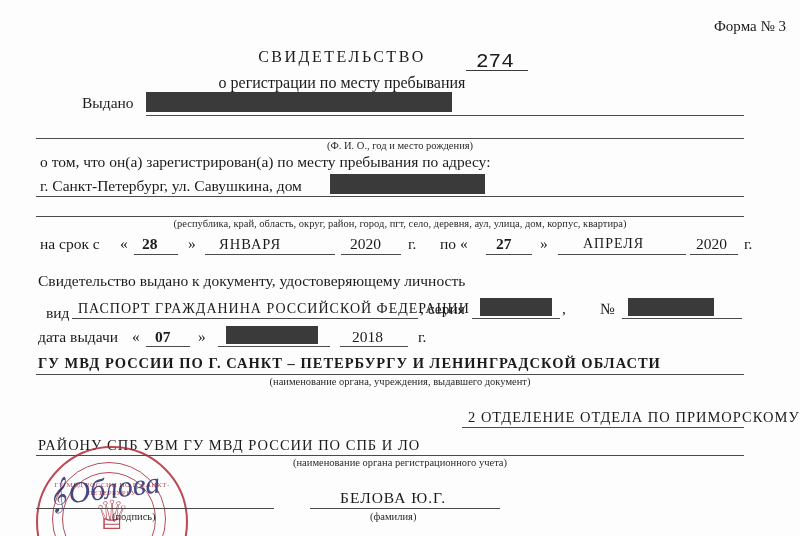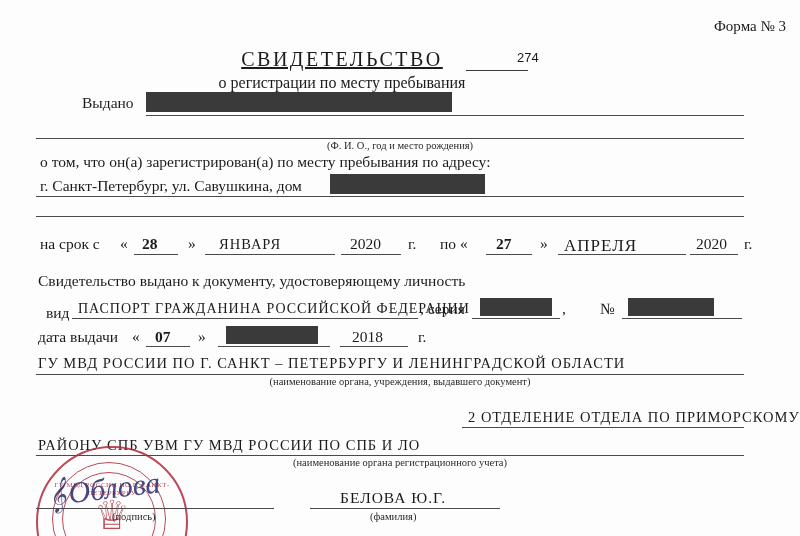--- a/index.html
+++ b/index.html
@@ -29,34 +29,32 @@
     font-family: "Liberation Serif", serif;
   }
   .title-block {
     position: absolute;
     top: 48px;
     left: 0;
     width: 800px;
     text-align: center;
   }
   .title-main {
-    font-size: 20px;
+    font-size: 16px;
     letter-spacing: 2.5px;
     display: inline-block;
     position: relative;
     left: -58px;
-    text-decoration: underline;
   }
   .title-number {
     position: absolute;
     top: 50px;
     left: 476px;
-    font-size: 13px;
-    font-family: Liberation Sans, sans-serif;
-    margin-left: 41px;
+    font-size: 21px;
+    font-family: Liberation Mono, monospace;
   }
   .number-underline {
     position: absolute;
     top: 70px;
     left: 466px;
     width: 62px;
     border-bottom: 1px solid #3a3a3a;
   }
   .title-sub {
     position: absolute;
@@ -182,36 +180,37 @@
   <div class="line" style="top:138px; left:36px; width:708px;"></div>
   <div class="caption" style="top:140px; left:0;"><span>(Ф. И. О., год и место рождения)</span></div>
 
   <div class="row" style="top:177px; left:40px;">г. Санкт-Петербург, ул. Савушкина, дом</div>
 
   <div class="row" style="top:153px; left:40px;">о том, что он(а) зарегистрирован(а) по месту пребывания по адресу:</div>
   <div class="redact" style="top:174px; left:330px; width:155px; height:20px;"></div>
   <div class="line" style="top:196px; left:36px; width:708px;"></div>
 
   <div class="line" style="top:216px; left:36px; width:708px;"></div>
+  <div class="caption" style="top:218px; left:0;"><span>(республика, край, область, округ, район, город, пгт, село, деревня, аул, улица, дом, корпус, квартира)</span></div>
 
   <div class="row" style="top:235px; left:40px;">на срок с</div>
   <div class="row" style="top:235px; left:120px;">«</div>
   <div class="row" style="top:235px; left:142px; font-weight:bold;">28</div>
   <div class="line" style="top:254px; left:134px; width:44px;"></div>
   <div class="row" style="top:235px; left:188px;">»</div>
   <div class="row spaced" style="top:236px; left:219px; font-size:14.5px;">ЯНВАРЯ</div>
   <div class="line" style="top:254px; left:205px; width:130px;"></div>
   <div class="row" style="top:235px; left:350px;">2020</div>
   <div class="line" style="top:254px; left:341px; width:60px;"></div>
   <div class="row" style="top:235px; left:408px;">г.</div>
   <div class="row" style="top:235px; left:440px;">по «</div>
   <div class="row" style="top:235px; left:496px; font-weight:bold;">27</div>
   <div class="line" style="top:254px; left:486px; width:46px;"></div>
   <div class="row" style="top:235px; left:540px;">»</div>
-  <div class="row spaced" style="top:236px; left:564px; font-size:17px;">АПРЕЛЯ</div>
+  <div class="row spaced" style="top:236px; left:583px; font-size:14px;">АПРЕЛЯ</div>
   <div class="line" style="top:254px; left:558px; width:128px;"></div>
   <div class="row" style="top:235px; left:696px;">2020</div>
   <div class="line" style="top:254px; left:690px; width:48px;"></div>
   <div class="row" style="top:235px; left:744px;">г.</div>
 
   <div class="row" style="top:272px; left:38px;">Свидетельство выдано к документу, удостоверяющему личность</div>
 
   <div class="row" style="top:304px; left:38px;margin-left:8px;">вид</div>
   <div class="row spaced" style="top:301px; left:78px; font-size:14px;">ПАСПОРТ ГРАЖДАНИНА РОССИЙСКОЙ ФЕДЕРАЦИИ</div>
   <div class="line" style="top:318px; left:72px; width:346px;"></div>
@@ -227,21 +226,21 @@
   <div class="row" style="top:328px; left:132px;">«</div>
   <div class="row" style="top:328px; left:155px; font-weight:bold;">07</div>
   <div class="line" style="top:346px; left:146px; width:44px;"></div>
   <div class="row" style="top:328px; left:198px;">»</div>
   <div class="redact" style="top:326px; left:226px; width:92px; height:18px;"></div>
   <div class="line" style="top:346px; left:218px; width:112px;"></div>
   <div class="row" style="top:328px; left:352px;">2018</div>
   <div class="line" style="top:346px; left:340px; width:68px;"></div>
   <div class="row" style="top:328px; left:418px;">г.</div>
 
-  <div class="row spaced" style="top:355px; left:38px; font-size:14.5px;">ГУ  МВД  РОССИИ  ПО  Г. САНКТ – ПЕТЕРБУРГУ  И  ЛЕНИНГРАДСКОЙ ОБЛАСТИ</div>
+  <div class="row spaced" style="top:355px; left:38px; font-size:14.5px;font-weight:bold;">ГУ  МВД  РОССИИ  ПО  Г. САНКТ – ПЕТЕРБУРГУ  И  ЛЕНИНГРАДСКОЙ ОБЛАСТИ</div>
   <div class="line" style="top:374px; left:36px; width:708px;"></div>
   <div class="caption" style="top:376px; left:0;"><span>(наименование органа, учреждения, выдавшего документ)</span></div>
 
   <div class="row spaced" style="top:409px; left:468px; font-size:14.5px;">2 ОТДЕЛЕНИЕ ОТДЕЛА  ПО ПРИМОРСКОМУ</div>
   <div class="line" style="top:427px; left:462px; width:282px;"></div>
   <div class="row spaced" style="top:437px; left:38px; font-size:14.5px;">РАЙОНУ СПБ УВМ  ГУ  МВД  РОССИИ  ПО СПБ  И  ЛО</div>
   <div class="line" style="top:455px; left:36px; width:708px;"></div>
   <div class="caption" style="top:457px; left:0;"><span>(наименование органа регистрационного учета)</span></div>
 
   <div class="stamp">

